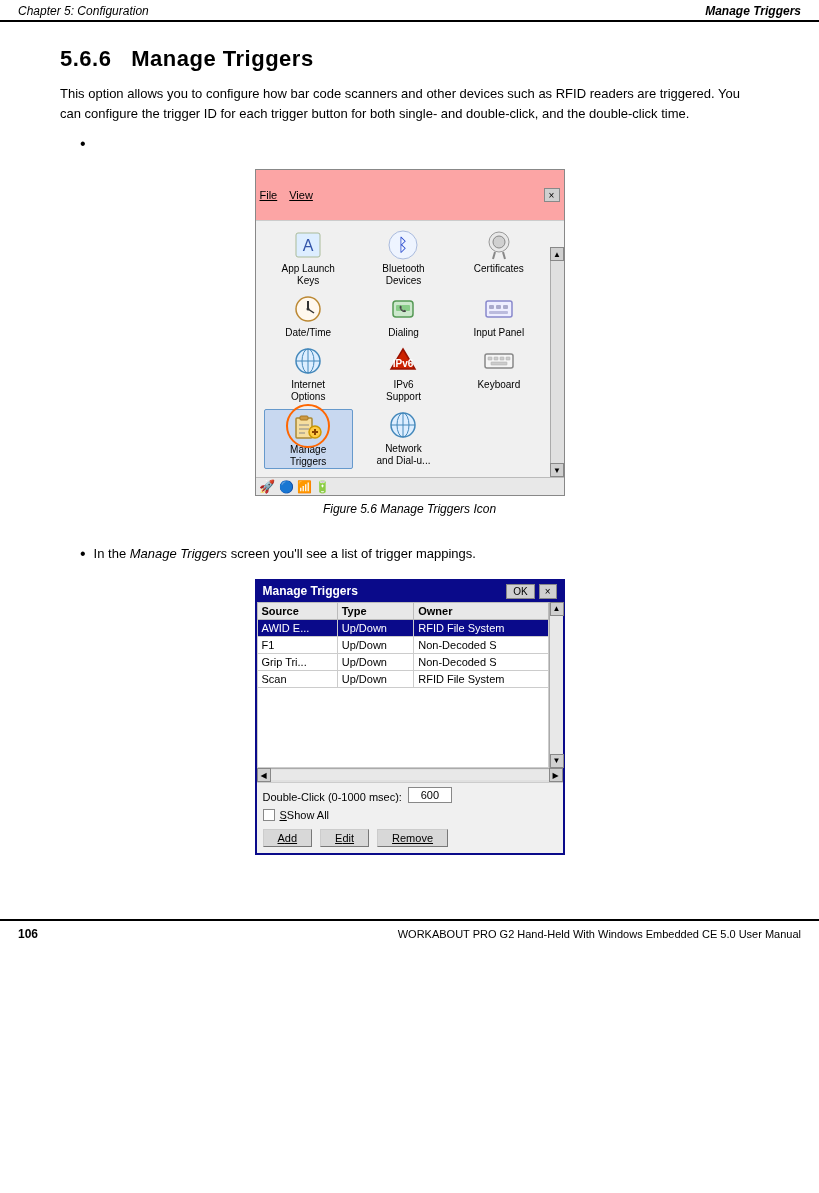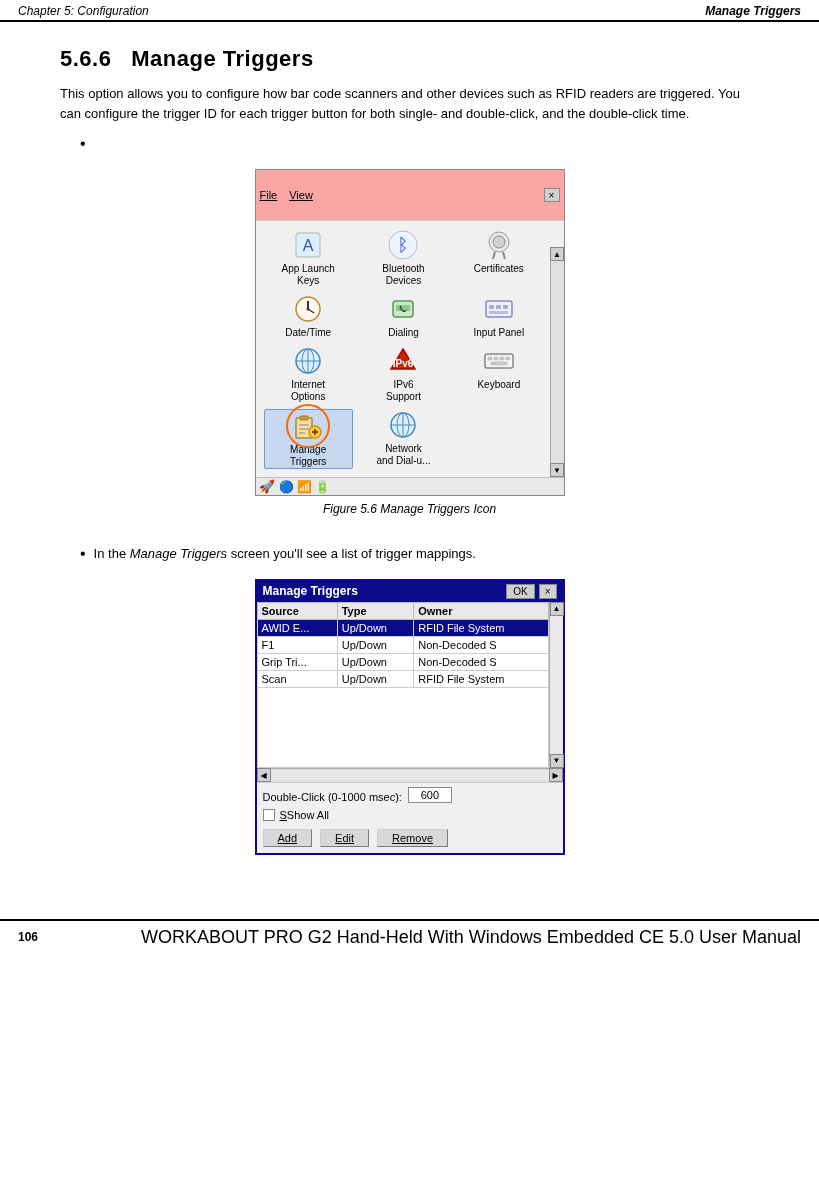--- a/index.html
+++ b/index.html
@@ -367,21 +367,21 @@
       display: flex;
       justify-content: space-between;
       align-items: center;
       margin-top: 20px;
     }
     .footer-text {
       font-size: 12px;
       font-weight: bold;
     }
     .footer-right {
-      font-size: 18px;
+      font-size: 11px;
     }
   </style>
 </head>
 <body>
 
 <div class="header-bar">
   <span class="header-chapter">Chapter  5:  Configuration</span>
   <span class="header-section">Manage Triggers</span>
 </div>
 

